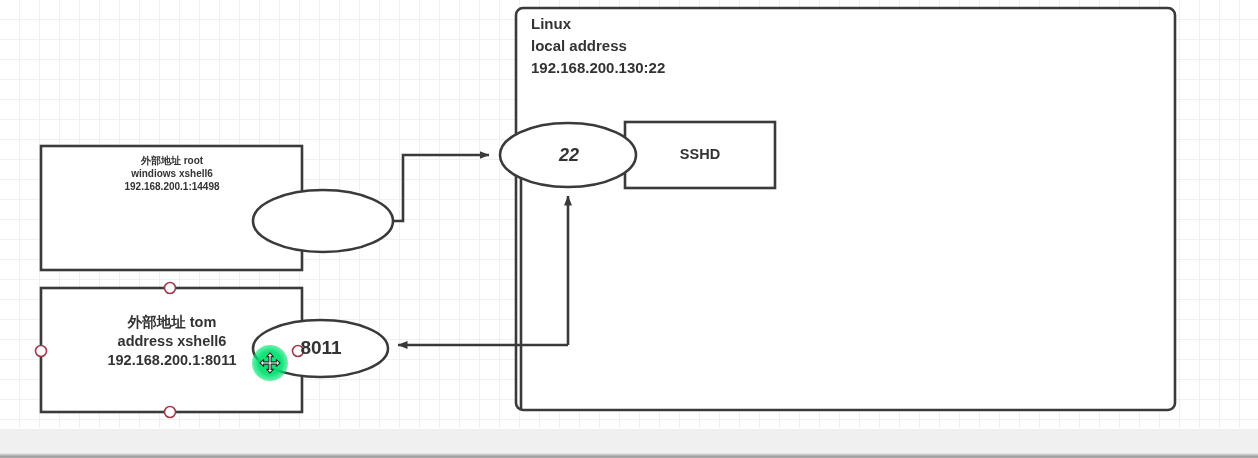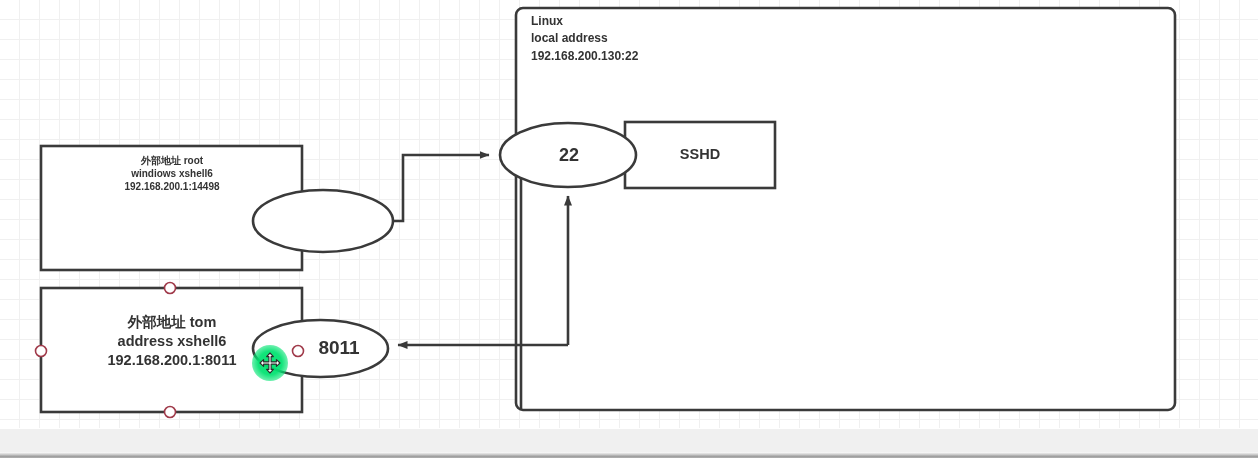--- a/index.html
+++ b/index.html
@@ -48,21 +48,21 @@
     font-weight: bold;
     text-align: center;
     line-height: 1.32;
     pointer-events: none;
     white-space: pre;
   }
   #linux-label {
     left: 531px;
     top: 13px;
     text-align: left;
-    font-size: 12px;
+    font-size: 15px;
     line-height: 1.45;
   }
   #host-root-label {
     left: 41px;
     top: 154px;
     width: 262px;
     font-size: 10px;
   }
   #host-tom-label {
     left: 41px;
@@ -74,27 +74,27 @@
     left: 253px;
     top: 209px;
     width: 140px;
     font-size: 19px;
   }
   #port-8011-label {
     left: 253px;
     top: 335px;
     width: 136px;
     font-size: 19px;
-    margin-left: 18px;
   }
   #port-22-label {
     left: 502px;
     top: 144px;
     width: 134px;
     font-size: 18px;
+    font-style: italic;
   }
   #sshd-label {
     left: 625px;
     top: 145px;
     width: 150px;
     font-size: 14.5px;
   }
   
   #drag-cursor {
     position: absolute;

